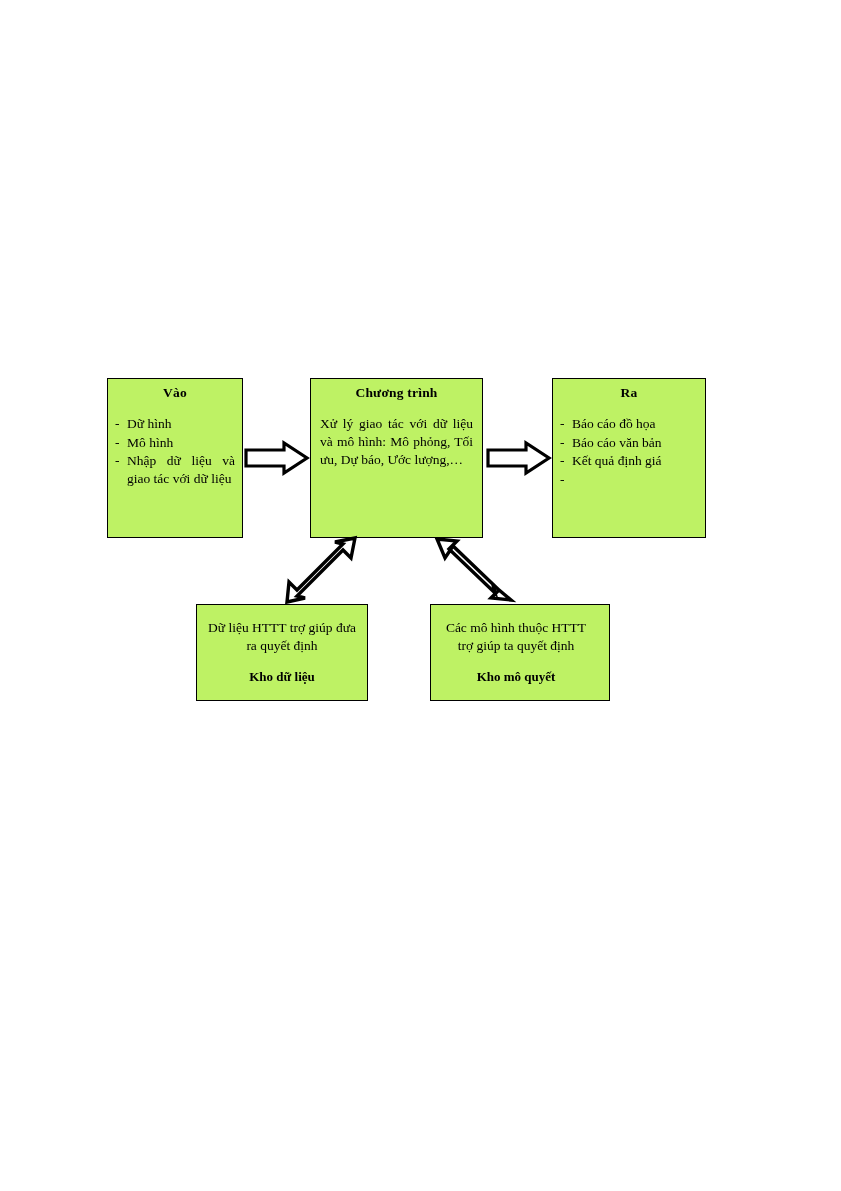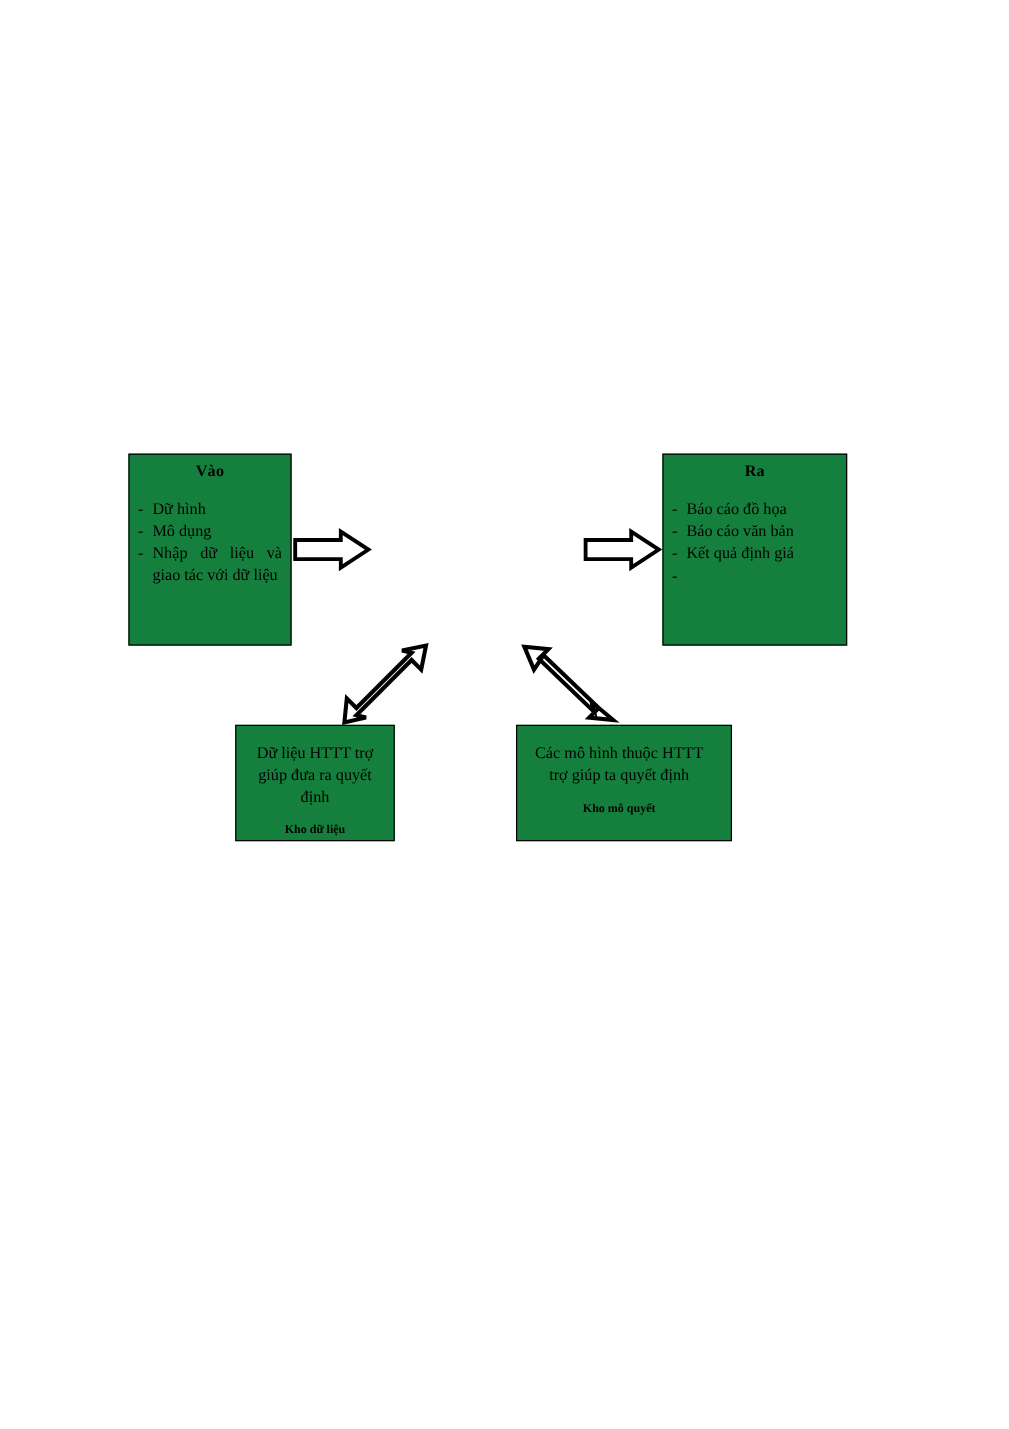--- a/index.html
+++ b/index.html
@@ -21,21 +21,21 @@
     left: 0;
     top: 0;
     width: 841px;
     height: 1191px;
   }
 
   .box {
     position: absolute;
     box-sizing: border-box;
     border: 1px solid #000000;
-    background: #15803d;
+    background: #bef264;
   }
 
   .box-title {
     font-weight: bold;
     text-align: center;
     font-size: 13.5px;
     line-height: 1.2;
     letter-spacing: 0.2px;
   }
 
@@ -59,21 +59,21 @@
     top: 378px;
     width: 154px;
     height: 160px;
     padding: 6px 7px 16px 7px;
   }
 
   
   #box-data-warehouse {
     left: 196px;
     top: 604px;
-    width: 133px;
+    width: 172px;
     height: 97px;
     padding: 14px 8px 0 8px;
   }
   #box-model-warehouse {
     left: 430px;
     top: 604px;
     width: 180px;
     height: 97px;
     padding: 14px 16px 0 8px;
   }
@@ -107,21 +107,21 @@
 
   .wh-desc {
     text-align: center;
     font-size: 13.5px;
     line-height: 1.32;
     margin: 0;
   }
   .wh-label {
     text-align: center;
     font-weight: bold;
-    font-size: 10px;
+    font-size: 13px;
     margin: 14px 0 0 0;
   }
 
   .arrow-svg {
     position: absolute;
     overflow: visible;
   }
   #arrow-in-to-prog { left: 244px; top: 440px; }
   #arrow-prog-to-out { left: 486px; top: 440px; }
   #arrow-prog-to-data { left: 283px; top: 536px; }
@@ -134,29 +134,33 @@
 
   <div class="box" id="box-input">
     <div class="box-title">Vào</div>
     <ul class="list">
       <li>
         <span class="dash">-</span>
         <span>Dữ hình</span>
       </li>
       <li>
         <span class="dash">-</span>
-        <span>Mô dụng</span>
+        <span>Mô hình</span>
       </li>
       <li>
         <span class="dash">-</span>
         <span>Nhập dữ liệu và giao tác với dữ liệu</span>
       </li>
     </ul>
   </div>
 
+  <div class="box" id="box-program">
+    <div class="box-title">Chương trình</div>
+    <p class="para-justify">Xử lý giao tác với dữ liệu và mô hình: Mô phỏng, Tối ưu, Dự báo, Ước lượng,…</p>
+  </div>
 
   <div class="box" id="box-output">
     <div class="box-title">Ra</div>
     <ul class="list">
       <li>
         <span class="dash">-</span>
         <span>Báo cáo đồ họa</span>
       </li>
       <li>
         <span class="dash">-</span>

